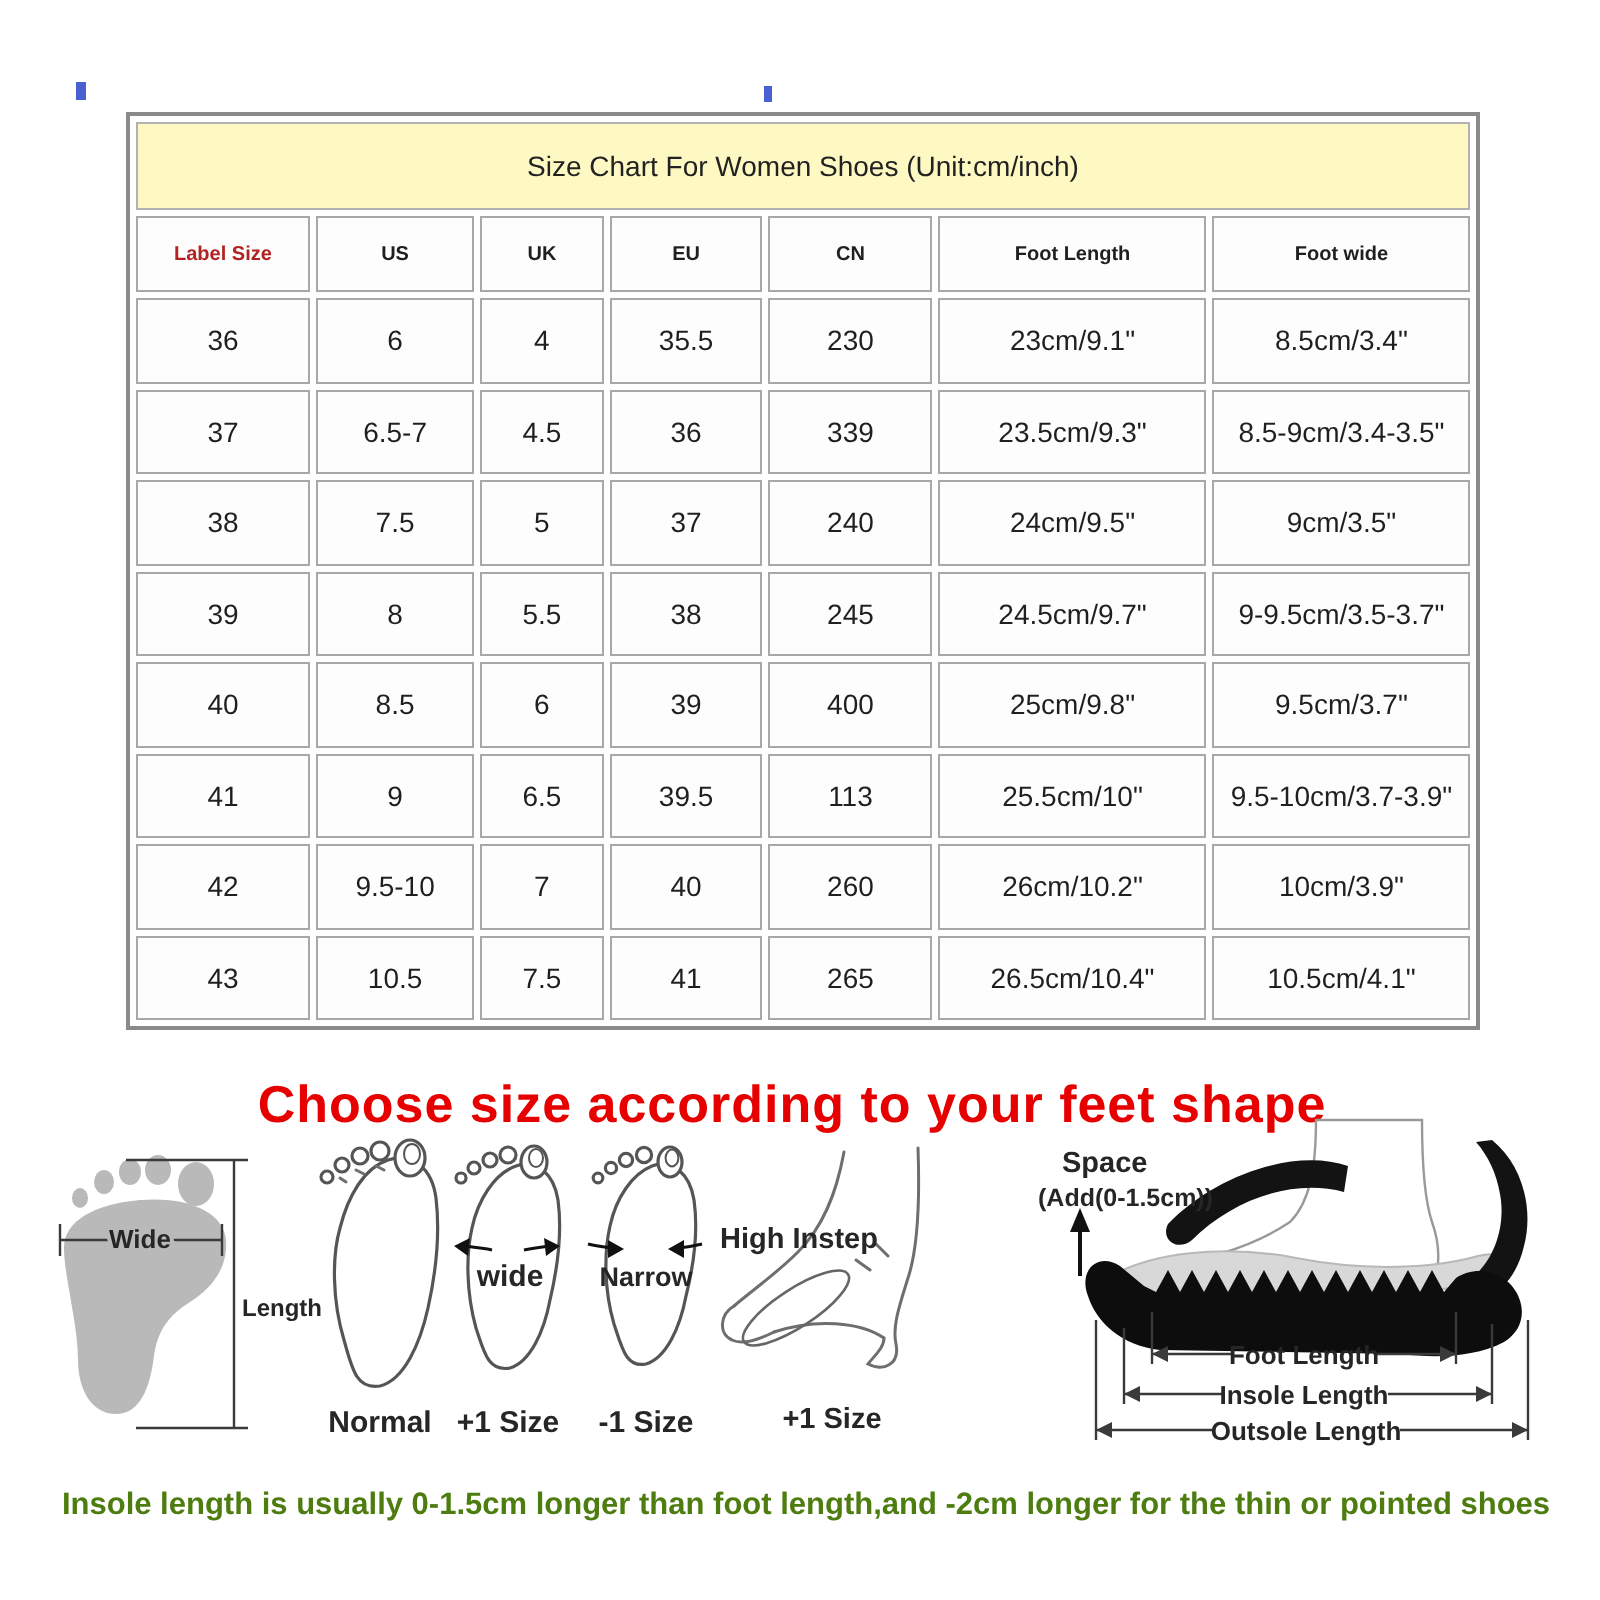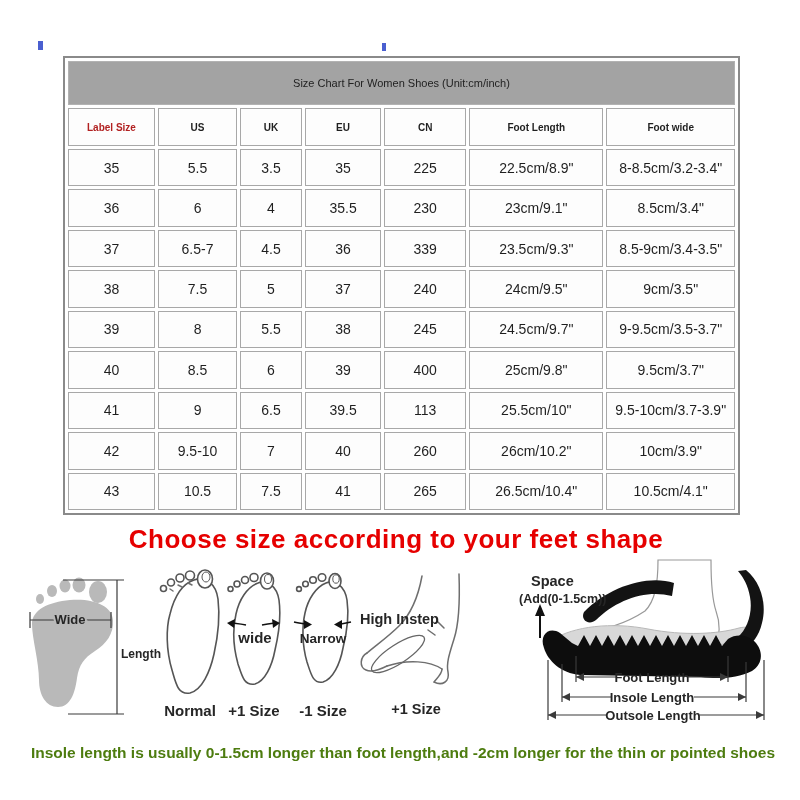--- a/index.html
+++ b/index.html
@@ -15,29 +15,29 @@
     position:absolute; left:63px; top:56px; width:677px; height:459px;
     border-collapse:separate; border-spacing:3px; table-layout:fixed;
     border:2px solid #8a8a8a; background:#ffffff;
   }
   .size-chart th, .size-chart td {
     border:1px solid #a8a8a8; background:#fdfdfd; text-align:center;
     vertical-align:middle; padding:0; overflow:hidden;
     font-size:14px; color:#1f1f1f; white-space:nowrap;
   }
   .size-chart .title-cell {
-    background:#a3a3a3; border-color:#b2b2b2;
-    font-size:11px; font-weight:normal; height:42px; color:#222;margin-top:45px;
+    background:#fef9c3; border-color:#b2b2b2;
+    font-size:14px; font-weight:normal; height:42px; color:#222;margin-top:45px;
   }
   .size-chart thead th.col-head { font-weight:bold; font-size:10px; height:36px; }
   .size-chart th.label-size { color:#b22222; }
   .size-chart tbody td { height:35px; }
 
   .heading {
-    position:absolute; top:524px; left:0; width:792px; margin:0;
+    position:absolute; top:537px; left:0; width:792px; margin:0;
     text-align:center; font-size:26px; font-weight:bold; color:#e60000;
     letter-spacing:0.5px;
   }
 
   .diagrams { position:absolute; top:558px; left:0; width:800px; height:182px; }
   .diagrams svg { position:absolute; overflow:visible; }
   svg text { font-family:"Liberation Sans", sans-serif; fill:#262626; }
   .sketch { stroke:#6e6e6e; stroke-width:1.5; fill:none; stroke-linecap:round; }
   .outline { stroke:#555; stroke-width:1.6; fill:#ffffff; }
   .dim { stroke:#3a3a3a; stroke-width:1.2; }
@@ -72,29 +72,20 @@
       <th class="col-head">US</th>
       <th class="col-head">UK</th>
       <th class="col-head">EU</th>
       <th class="col-head">CN</th>
       <th class="col-head">Foot Length</th>
       <th class="col-head">Foot wide</th>
     </tr>
   </thead>
   <tbody>
       <tr>
-        <td>35</td>
-        <td>5.5</td>
-        <td>3.5</td>
-        <td>35</td>
-        <td>225</td>
-        <td>22.5cm/8.9"</td>
-        <td>8-8.5cm/3.2-3.4"</td>
-      </tr>
-      <tr>
         <td>36</td>
         <td>6</td>
         <td>4</td>
         <td>35.5</td>
         <td>230</td>
         <td>23cm/9.1"</td>
         <td>8.5cm/3.4"</td>
       </tr>
       <tr>
         <td>37</td>

